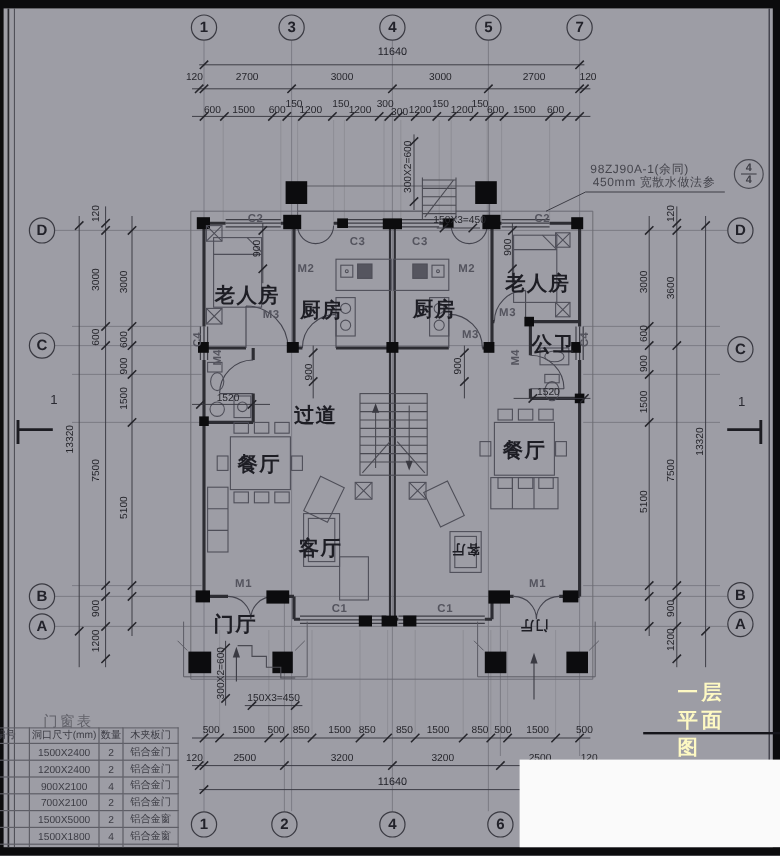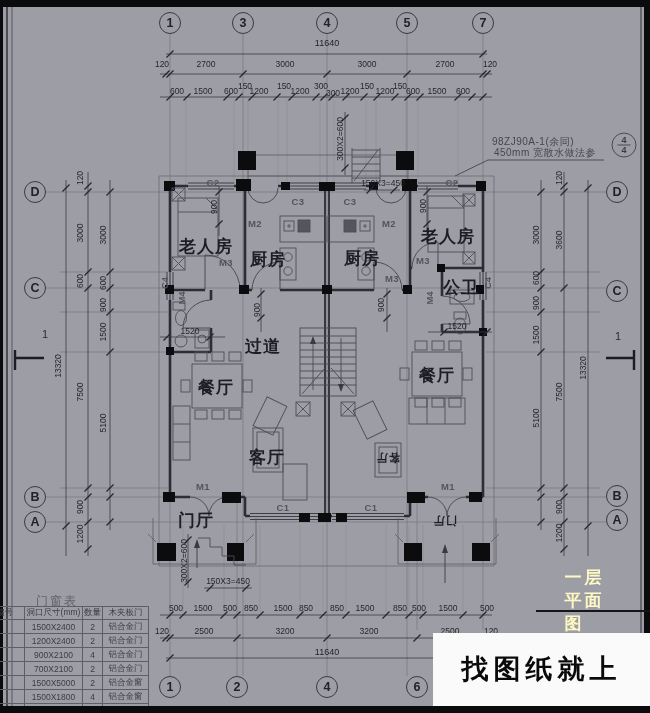--- a/index.html
+++ b/index.html
@@ -479,14 +479,13 @@
           <td>铝合金窗</td>
         </tr>
   </tbody>
     </table>
 </div>
 
 <div class="ttl" style="left:593px;top:600px">一层平面图</div>
 <div class="ttl-line" style="left:536px;top:610px;width:114px;height:2px"></div>
 
 <div class="wm">
-  <div class="l1">找图纸就上</div>
 </div>
 
 </body></html>

